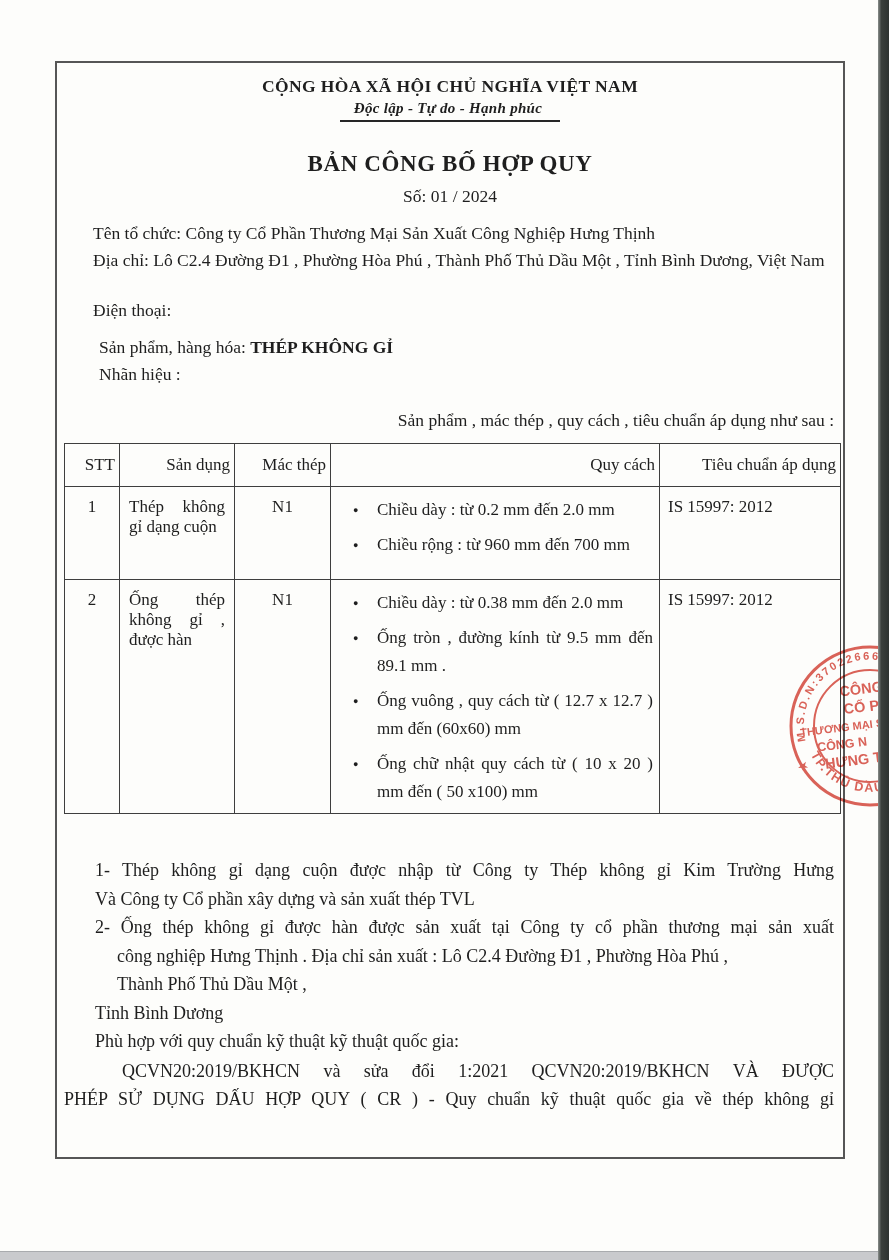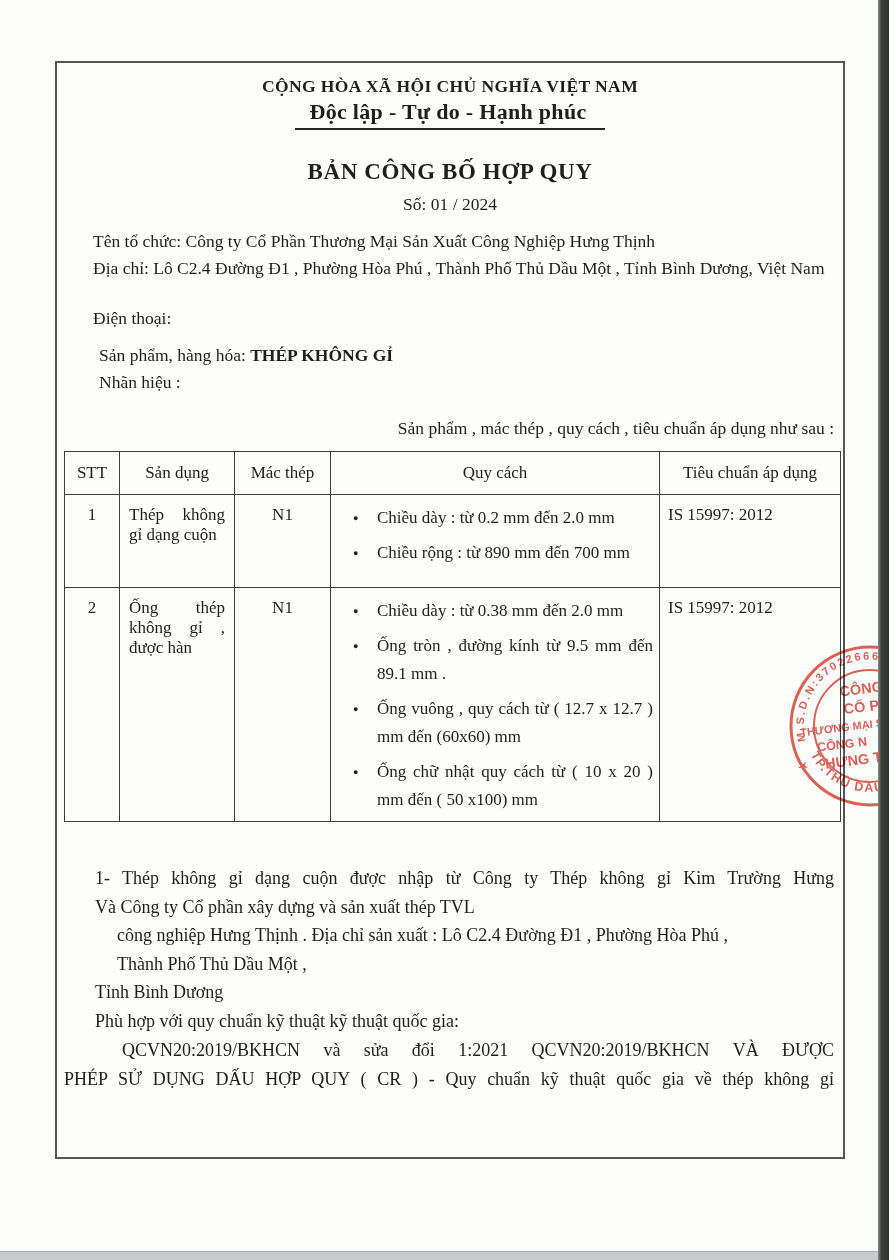--- a/index.html
+++ b/index.html
@@ -11,38 +11,38 @@
   .edge-bar-right { position:absolute; top:0; right:0; width:11px; height:1260px;
     background:linear-gradient(90deg,#8a8f8c 0%,#3b403d 30%,#2e3331 100%); z-index:30; }
   .edge-bar-bottom { position:absolute; left:0; bottom:0; width:889px; height:9px;
     background:#c9cacd; border-top:1px solid #a9abae; z-index:25; }
 
   .frame { position:absolute; left:55px; top:61px; width:790px; height:1098px;
     border:2px solid #565656; z-index:5; }
 
   .nat-title { margin-top:13px; text-align:center; font-weight:bold; font-size:17.5px; letter-spacing:0.4px; }
   .motto-wrap { text-align:center; margin-top:2px; }
-  .motto { display:inline-block; font-weight:bold; font-size:22px; letter-spacing:0.3px;
-    border-bottom:2.5px solid #262626; padding:0 18px 3px 14px; }
+  .motto { display:inline-block; font-weight:bold; font-size:15px; letter-spacing:0.3px;
+    border-bottom:2.5px solid #262626; padding:0 18px 3px 14px;font-style:italic; }
   .doc-title { text-align:center; margin-top:29px; font-weight:bold; font-size:23px; letter-spacing:0.6px; }
   .doc-number { text-align:center; margin-top:9px; font-size:17.5px; }
 
   .info { margin:13px 9px 0 36px; font-size:17.5px; line-height:27px; }
   .info p { margin:0; }
   .info .address { text-align:justify; }
   .info .phone { margin-top:23px; }
   .info .product { margin-top:10px; padding-left:6px; }
   .info .brand { padding-left:6px; }
   .info .intro { margin-top:19px; padding-left:6px;text-align:right; }
   .bold { font-weight:bold; }
 
   table.spec { border-collapse:collapse; table-layout:fixed; width:776px; margin:9px 0 0 7px;
     font-size:17px; }
   table.spec th, table.spec td { border:1.7px solid #3e3e3e; vertical-align:top; font-weight:normal; }
-  table.spec th { height:43px; vertical-align:middle; text-align:center; padding:4px 4px; }
+  table.spec th { height:43px; vertical-align:middle; text-align:right; padding:4px 4px; }
   th.c-stt, td.c-stt { text-align:center; }
   td.c-stt { padding-top:10px; }
   td.c-sp { padding:10px 9px; text-align:justify; line-height:20px; }
   td.c-mt { text-align:center; padding-top:10px; }
   td.c-tc { padding:10px 8px; }
   td.c-qc ul { list-style:none; margin:9px 6px 6px 0; padding-left:46px; }
   td.c-qc li { position:relative; margin-bottom:7px; text-align:justify; line-height:28px; }
   td.c-qc li::before { content:"●"; position:absolute; left:-24px; top:0; font-size:9px; line-height:28px; }
   tr.row-1 { height:93px; }
 
@@ -97,21 +97,21 @@
         <th>Quy cách</th>
         <th>Tiêu chuẩn áp dụng</th>
       </tr>
       <tr class="row-1">
         <td class="c-stt">1</td>
         <td class="c-sp">Thép không gỉ dạng cuộn</td>
         <td class="c-mt">N1</td>
         <td class="c-qc">
           <ul>
             <li>Chiều dày : từ 0.2 mm đến 2.0 mm</li>
-            <li>Chiều rộng : từ 890 mm đến 700 mm</li>
+            <li>Chiều rộng : từ 960 mm đến 700 mm</li>
           </ul>
         </td>
         <td class="c-tc">IS 15997: 2012</td>
       </tr>
       <tr>
         <td class="c-stt">2</td>
         <td class="c-sp">Ống thép không gỉ , được hàn</td>
         <td class="c-mt">N1</td>
         <td class="c-qc">
           <ul>
@@ -125,20 +125,21 @@
       </tr>
     </tbody>
       </table>
 
     <div class="notes">
       <div class="note-1">
         <div class="fill">1- Thép không gỉ dạng cuộn được nhập từ Công ty Thép không gỉ Kim Trường Hưng</div>
         <div>Và Công ty Cổ phần xây dựng và sản xuất thép TVL</div>
       </div>
       <div class="note-2">
+        <div class="fill">2- Ống thép không gỉ được hàn được sản xuất tại Công ty cổ phần thương mại sản xuất</div>
         <div class="hang">công nghiệp Hưng Thịnh . Địa chỉ sản xuất : Lô C2.4 Đường Đ1 , Phường Hòa Phú ,</div>
         <div class="hang">Thành Phố Thủ Dầu Một ,</div>
       </div>
       <div>Tỉnh Bình Dương</div>
       <div>Phù hợp với quy chuẩn kỹ thuật kỹ thuật quốc gia:</div>
       <div class="note-5">
         <div class="fill l1">QCVN20:2019/BKHCN  và  sửa  đổi  1:2021  QCVN20:2019/BKHCN  VÀ  ĐƯỢC</div>
         <div class="fill">PHÉP SỬ DỤNG DẤU HỢP QUY ( CR ) -  Quy chuẩn kỹ thuật quốc gia về thép không gỉ</div>
       </div>
     </div>

